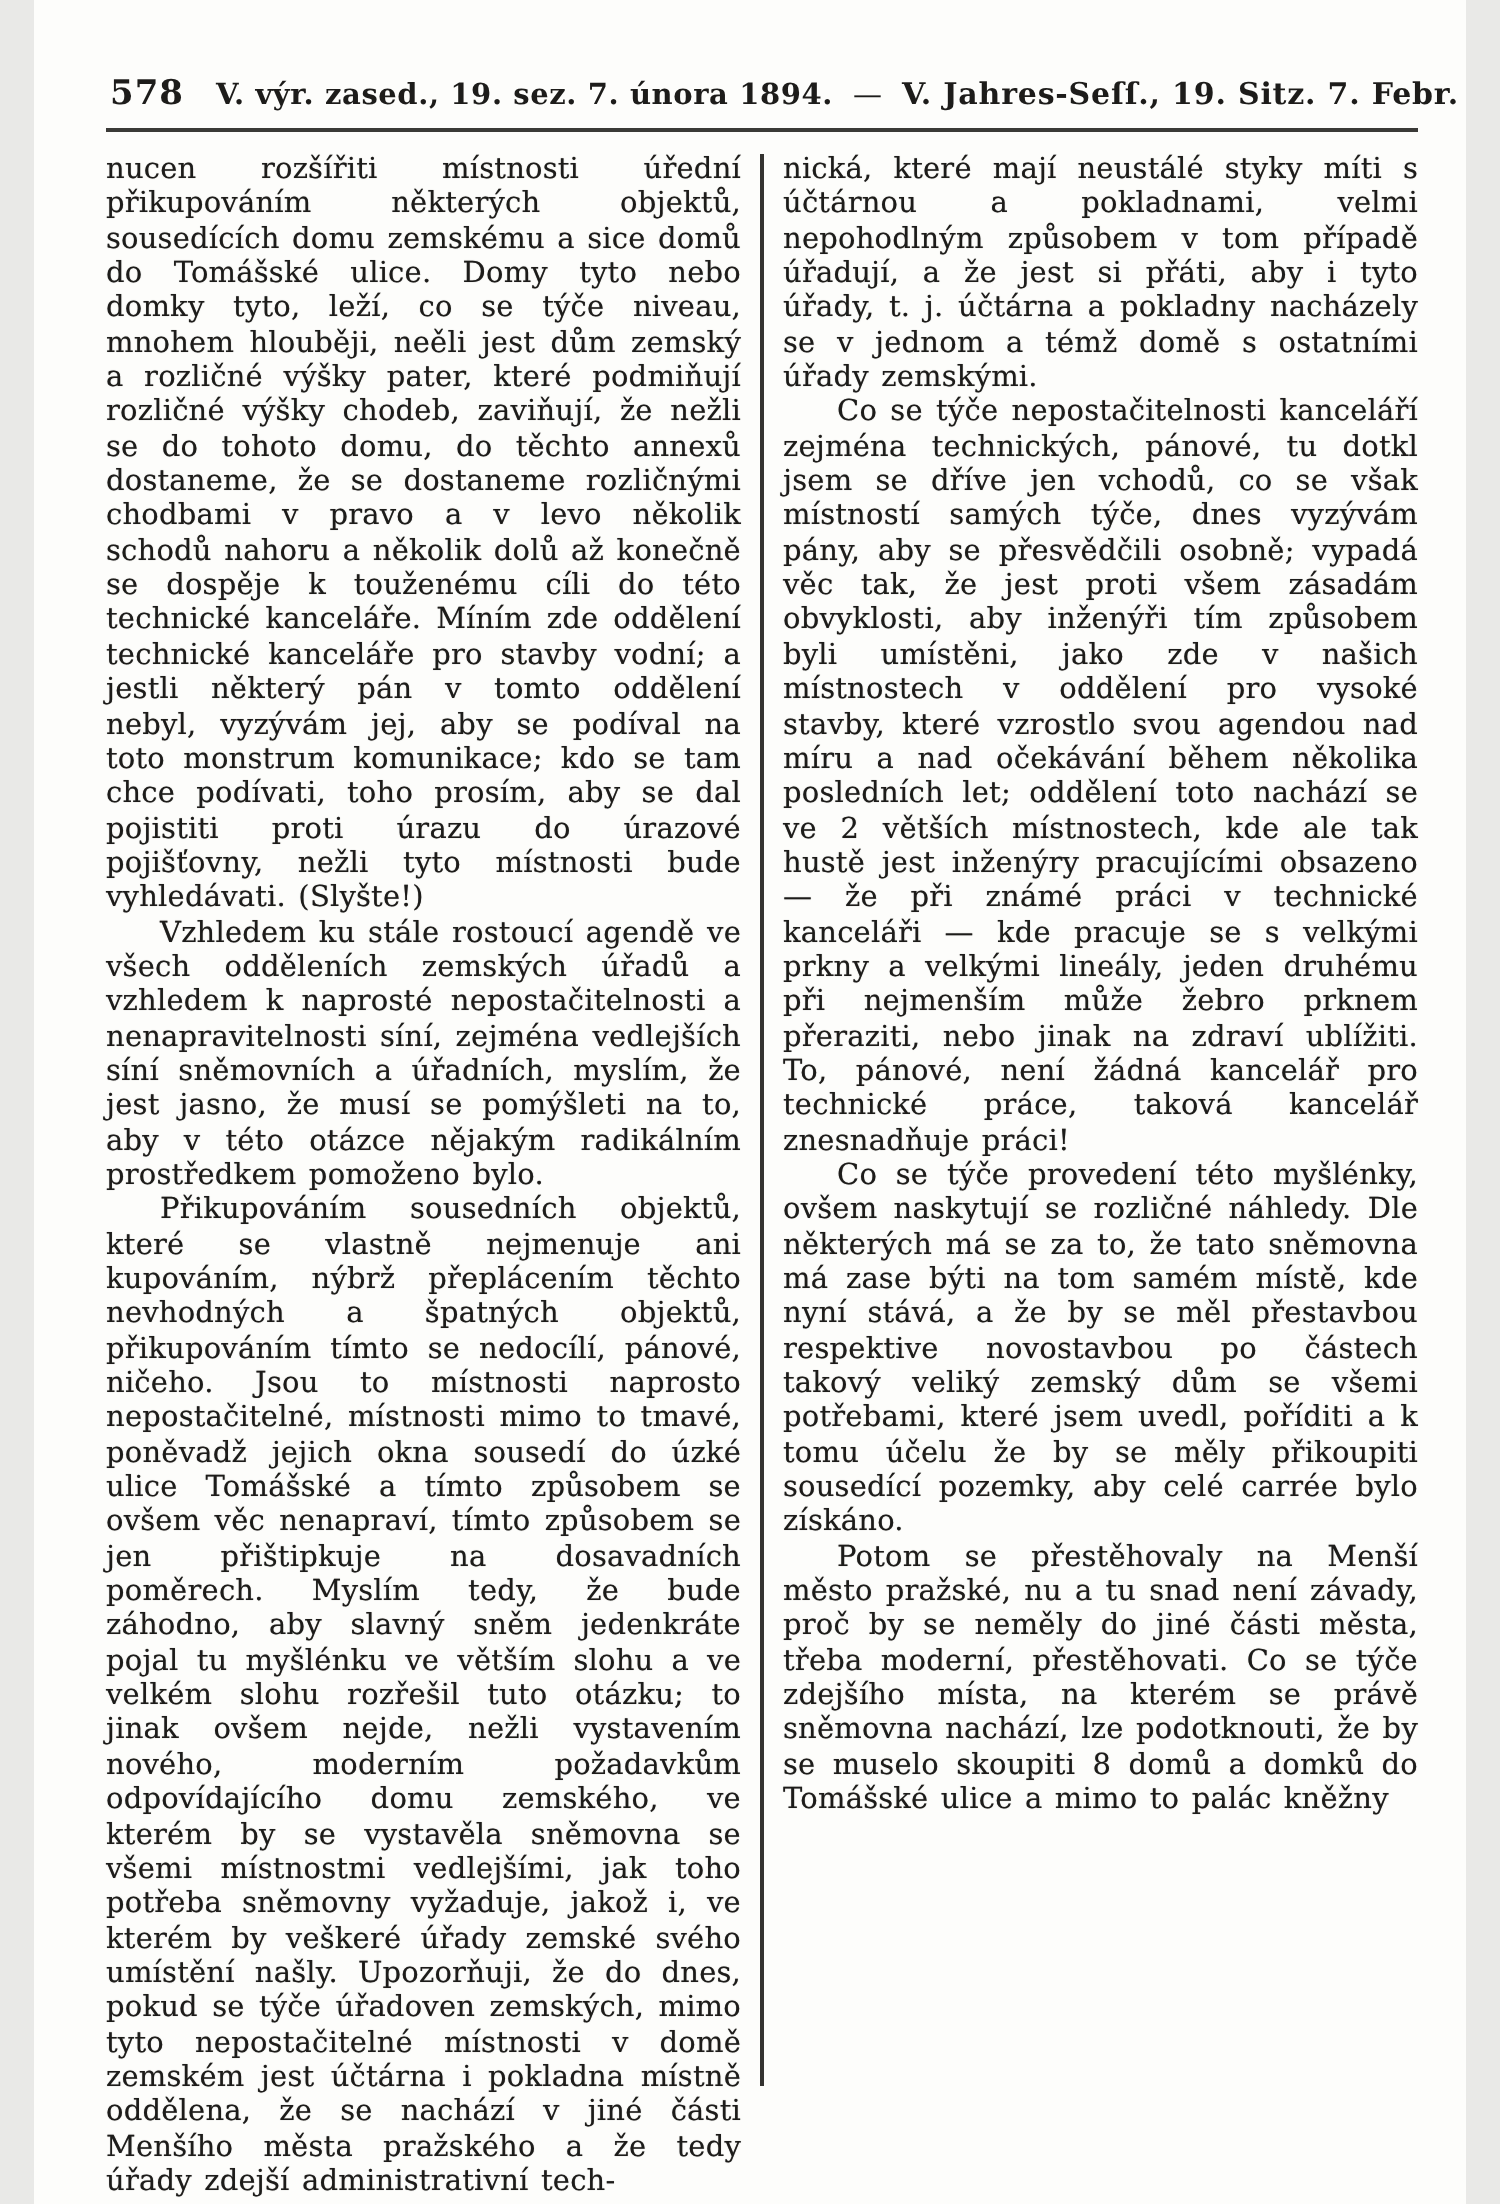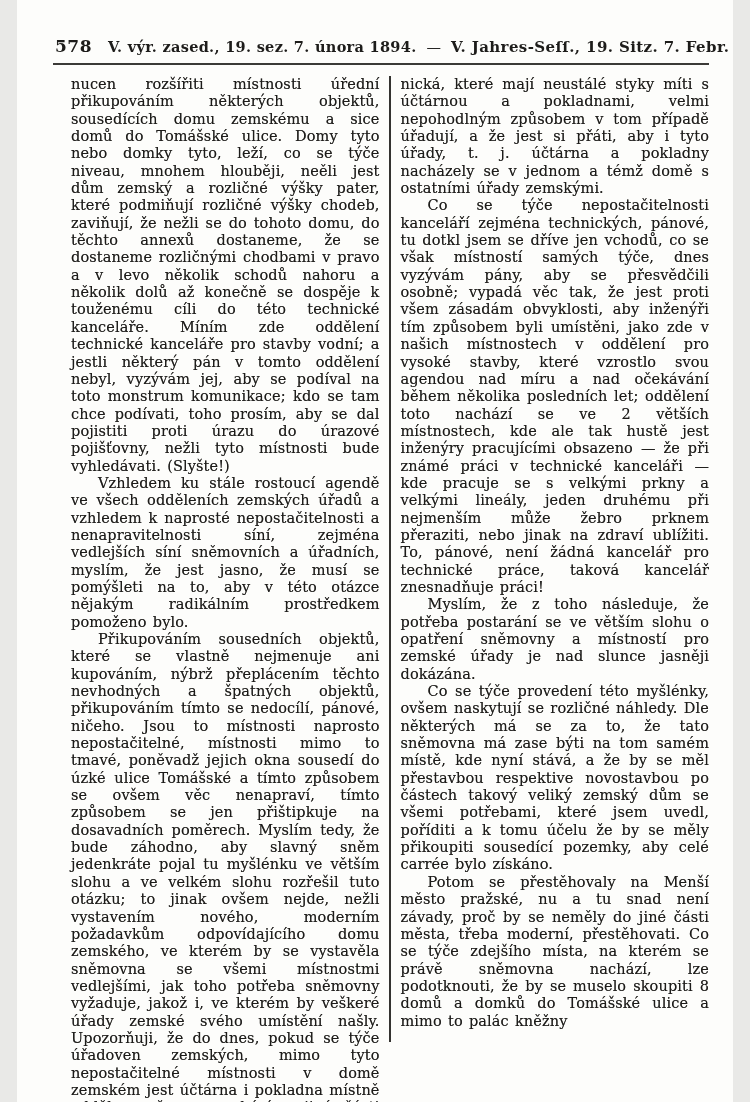--- a/index.html
+++ b/index.html
@@ -54,21 +54,21 @@
   }
   .col {
     flex: 1 1 0;
     font-size: 14.5px;
     line-height: 17.35px;
     text-align: justify;
     word-spacing: 1.5px;
     letter-spacing: 0.1px;
     text-shadow: 0 0 0.4px rgba(20,18,15,0.55);
   }
-  .col.left  { padding-right: 9px; margin-left: 18px; }
+  .col.left  { padding-right: 9px; }
   .col.right { padding-left: 10px; }
   .divider {
     width: 2px;
     background: #343330;
     flex: 0 0 auto;
   }
   .col p.para {
     margin: 0;
   }
   .col p.indent {
@@ -90,19 +90,18 @@
   <div class="columns">
     <div class="col left">
         <p class="para">nucen rozšířiti místnosti úřední přikupováním některých objektů, sousedících domu zemskému a sice domů do Tomášské ulice. Domy tyto nebo domky tyto, leží, co se týče niveau, mnohem hlouběji, neěli jest dům zemský a rozličné výšky pater, které podmiňují rozličné výšky chodeb, zaviňují, že nežli se do tohoto domu, do těchto annexů dostaneme, že se dostaneme rozličnými chodbami v pravo a v levo několik schodů nahoru a několik dolů až konečně se dospěje k touženému cíli do této technické kanceláře. Míním zde oddělení technické kanceláře pro stavby vodní; a jestli některý pán v tomto oddělení nebyl, vyzývám jej, aby se podíval na toto monstrum komunikace; kdo se tam chce podívati, toho prosím, aby se dal pojistiti proti úrazu do úrazové pojišťovny, nežli tyto místnosti bude vyhledávati. (Slyšte!)</p>
         <p class="para indent">Vzhledem ku stále rostoucí agendě ve všech odděleních zemských úřadů a vzhledem k naprosté nepostačitelnosti a nenapravitelnosti síní, zejména vedlejších síní sněmovních a úřadních, myslím, že jest jasno, že musí se pomýšleti na to, aby v této otázce nějakým radikálním prostředkem pomoženo bylo.</p>
         <p class="para indent">Přikupováním sousedních objektů, které se vlastně nejmenuje ani kupováním, nýbrž přeplácením těchto nevhodných a špatných objektů, přikupováním tímto se nedocílí, pánové, ničeho. Jsou to místnosti naprosto nepostačitelné, místnosti mimo to tmavé, poněvadž jejich okna sousedí do úzké ulice Tomášské a tímto způsobem se ovšem věc nenapraví, tímto způsobem se jen přištipkuje na dosavadních poměrech. Myslím tedy, že bude záhodno, aby slavný sněm jedenkráte pojal tu myšlénku ve větším slohu a ve velkém slohu rozřešil tuto otázku; to jinak ovšem nejde, nežli vystavením nového, moderním požadavkům odpovídajícího domu zemského, ve kterém by se vystavěla sněmovna se všemi místnostmi vedlejšími, jak toho potřeba sněmovny vyžaduje, jakož i, ve kterém by veškeré úřady zemské svého umístění našly. Upozorňuji, že do dnes, pokud se týče úřadoven zemských, mimo tyto nepostačitelné místnosti v domě zemském jest účtárna i pokladna místně oddělena, že se nachází v jiné části Menšího města pražského a že tedy úřady zdejší administrativní tech-</p>
       </div>
     <div class="divider"></div>
     <div class="col right">
         <p class="para">nická, které mají neustálé styky míti s účtárnou a pokladnami, velmi nepohodlným způsobem v tom případě úřadují, a že jest si přáti, aby i tyto úřady, t. j. účtárna a pokladny nacházely se v jednom a témž domě s ostatními úřady zemskými.</p>
         <p class="para indent">Co se týče nepostačitelnosti kanceláří zejména technických, pánové, tu dotkl jsem se dříve jen vchodů, co se však místností samých týče, dnes vyzývám pány, aby se přesvědčili osobně; vypadá věc tak, že jest proti všem zásadám obvyklosti, aby inženýři tím způsobem byli umístěni, jako zde v našich místnostech v oddělení pro vysoké stavby, které vzrostlo svou agendou nad míru a nad očekávání během několika posledních let; oddělení toto nachází se ve 2 větších místnostech, kde ale tak hustě jest inženýry pracujícími obsazeno — že při známé práci v technické kanceláři — kde pracuje se s velkými prkny a velkými lineály, jeden druhému při nejmenším může žebro prknem přeraziti, nebo jinak na zdraví ublížiti. To, pánové, není žádná kancelář pro technické práce, taková kancelář znesnadňuje práci!</p>
-        <p class="para indent">Myslím, že z toho následuje, že potřeba postarání se ve větším slohu o opatření sněmovny a místností pro zemské úřady je nad slunce jasněji dokázána.</p>
         <p class="para indent">Co se týče provedení této myšlénky, ovšem naskytují se rozličné náhledy. Dle některých má se za to, že tato sněmovna má zase býti na tom samém místě, kde nyní stává, a že by se měl přestavbou respektive novostavbou po částech takový veliký zemský dům se všemi potřebami, které jsem uvedl, poříditi a k tomu účelu že by se měly přikoupiti sousedící pozemky, aby celé carrée bylo získáno.</p>
         <p class="para indent">Potom se přestěhovaly na Menší město pražské, nu a tu snad není závady, proč by se neměly do jiné části města, třeba moderní, přestěhovati. Co se týče zdejšího místa, na kterém se právě sněmovna nachází, lze podotknouti, že by se muselo skoupiti 8 domů a domků do Tomášské ulice a mimo to palác kněžny</p>
       </div>
   </div>
 
 </div>
 
 </body></html>

